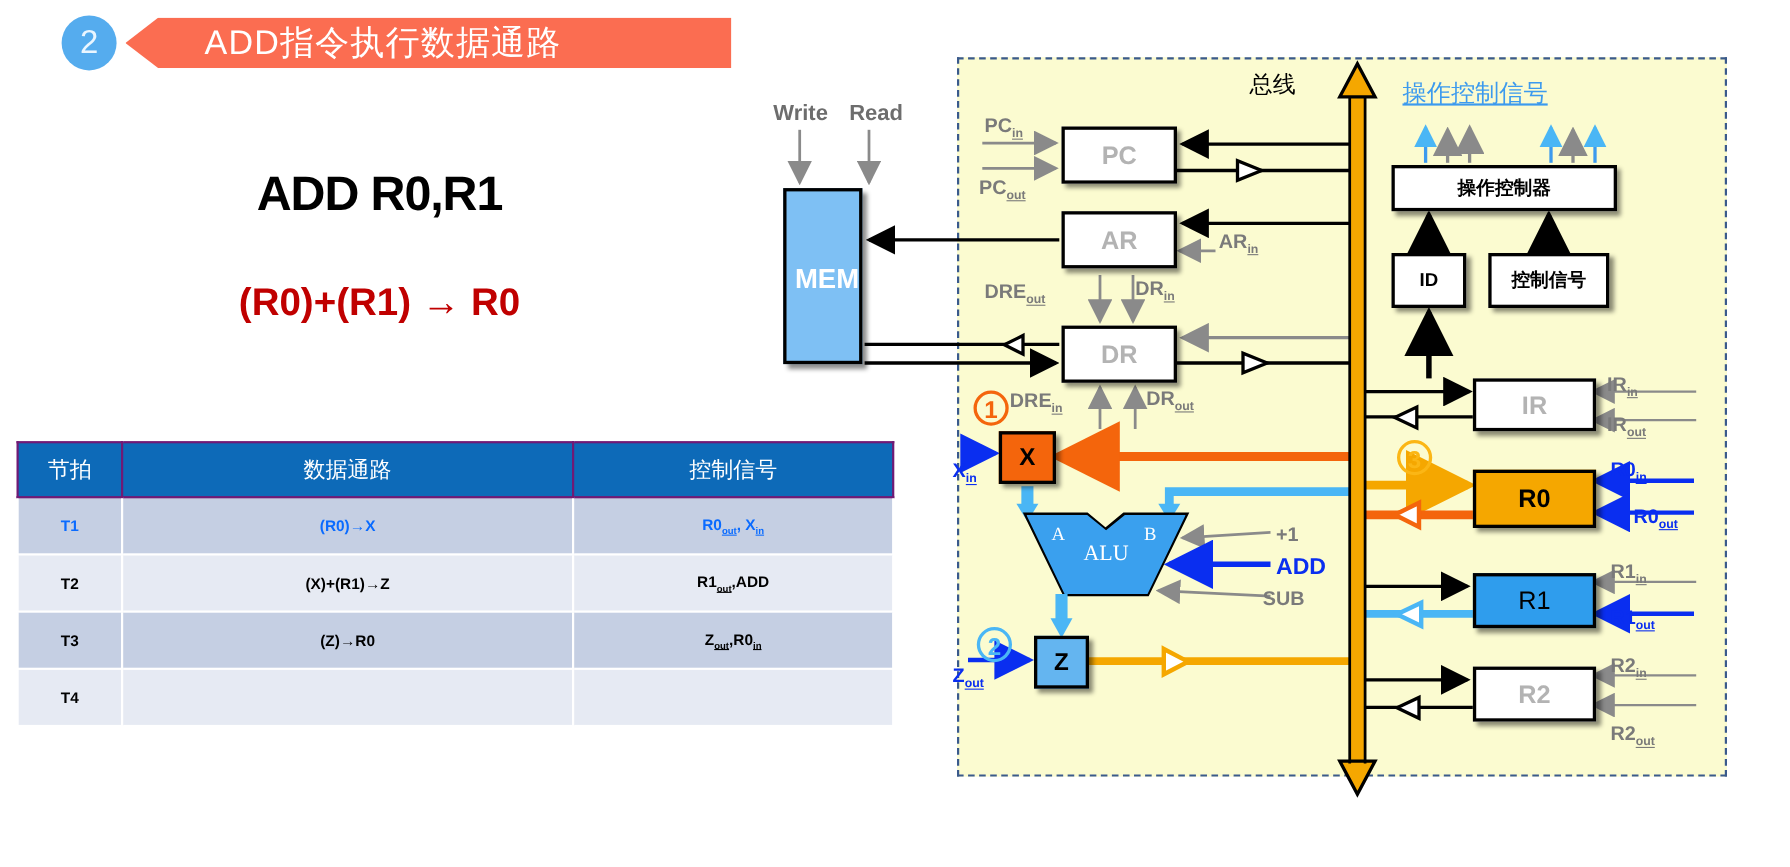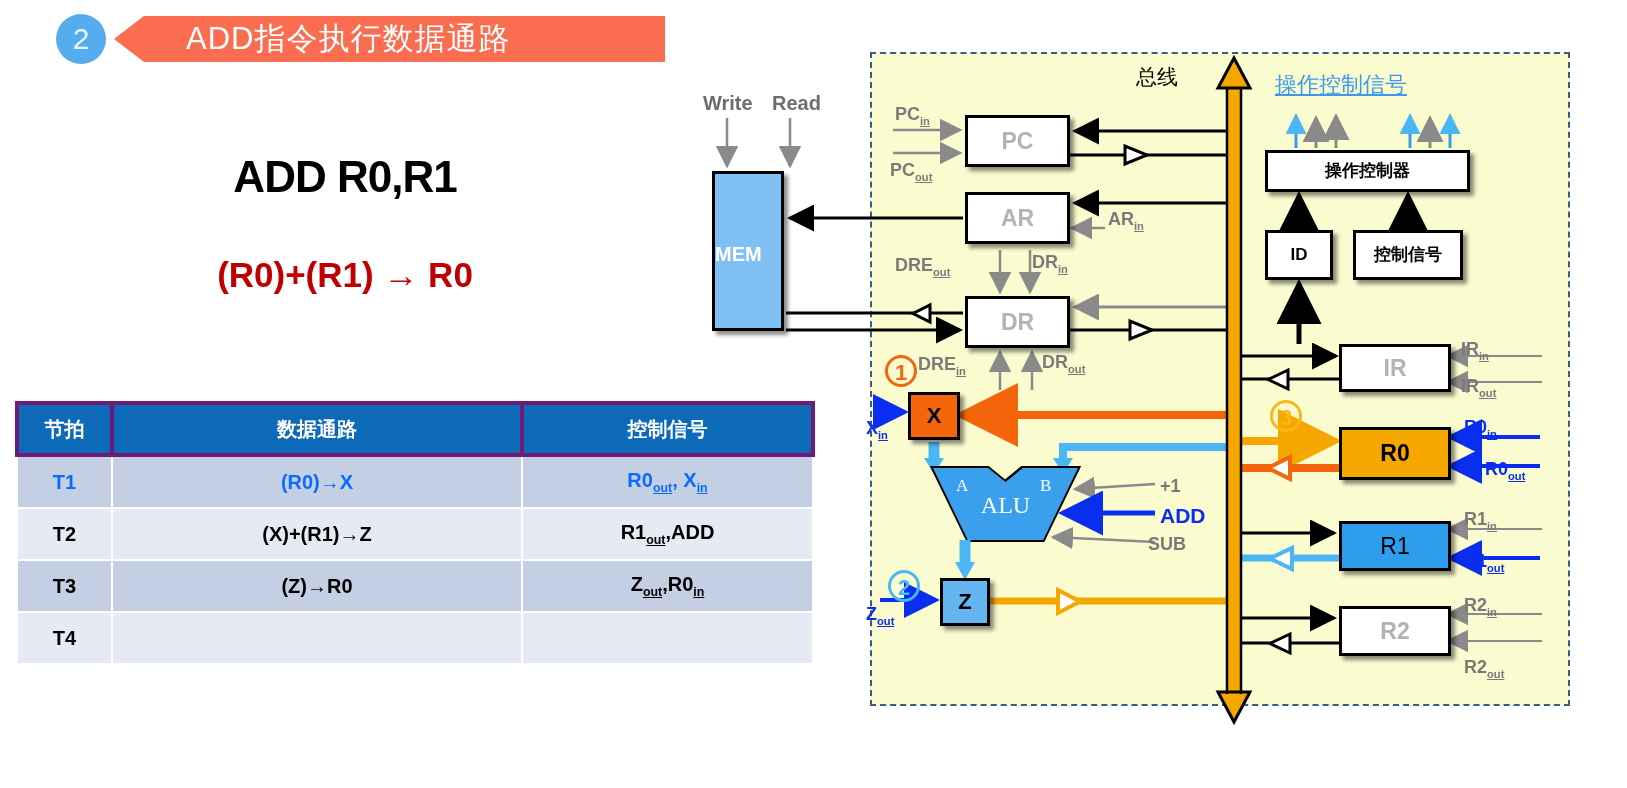--- a/index.html
+++ b/index.html
@@ -34,45 +34,45 @@
     left:0;top:255px;width:690px;text-align:center;
     font-size:35px;font-weight:bold;color:#c00000;
   }
 
   
   #timing-table{
     left:15px;top:401px;width:796px;border-collapse:collapse;
     table-layout:fixed;
   }
   #timing-table th{
-    background:#0d6ab8;color:#fff;font-size:20px;font-weight:bold;
-    height:46px;border:4px solid #701a75;
+    background:#0d6ab8;color:#fff;font-size:20px;font-weight:normal;
+    height:46px;border:2px solid #701a75;
   }
   #timing-table td{
-    font-size:20px;font-weight:bold;height:48px;text-align:center;
+    font-size:14px;font-weight:bold;height:48px;text-align:center;
     border:2px solid #fff;color:#000;margin-top:37px;
   }
   #timing-table tr.odd td{background:#c5cfe3;}
   #timing-table tr.even td{background:#e6eaf3;}
   #timing-table tr.t1 td{color:#0a6bff;}
   .col-a{width:95px;}
   .col-b{width:410px;}
   .col-c{width:291px;}
   sub{font-size:0.62em;text-decoration:underline;}
 
   
   #diagram{
     left:870px;top:52px;width:700px;height:654px;
     background:#fbfbd0;border:2px dashed #3a5a8c;box-sizing:border-box;
   }
   
   #mem-block{
     left:712px;top:171px;width:72px;height:160px;
     background:#7ec0f4;border:3px solid #000;box-sizing:border-box;
-    color:#fff;font-size:20px;font-weight:bold;text-align:left;line-height:160px;
+    color:#fff;font-size:25px;font-weight:bold;text-align:right;line-height:160px;
     box-shadow:4px 4px 4px rgba(0,0,0,.45);
   }
   #lbl-write{left:703px;top:92px;font-size:20px;font-weight:bold;color:#6d6d6d;}
   #lbl-read{left:772px;top:92px;font-size:20px;font-weight:bold;color:#6d6d6d;}
 
   
   .regbox{
     border:3px solid #000;box-sizing:border-box;background:#fff;
     text-align:center;font-weight:bold;
     box-shadow:4px 4px 4px rgba(0,0,0,.45);
@@ -92,21 +92,21 @@
   #box-timing{left:1353px;top:230px;width:110px;height:50px;font-size:17px;line-height:44px;color:#000;}
 
   
   #alu{
     left:933px;top:468px;width:145px;height:72px;
     background:#3aa0ee;
     clip-path:polygon(0 0, 38% 0, 50% 14px, 62% 0, 100% 0, 76% 100%, 24% 100%);
     filter:drop-shadow(3px 3px 2px rgba(0,0,0,.5));
   }
   #alu-text{left:933px;top:492px;width:145px;text-align:center;color:#fff;
-     font-family:"Liberation Serif","DejaVu Serif",serif;font-size:24px;}
+     font-family:"Liberation Serif","DejaVu Serif",serif;font-size:20px;}
   #alu-a{left:956px;top:476px;color:#fff;font-family:"Liberation Serif",serif;font-size:17px;}
   #alu-b{left:1040px;top:476px;color:#fff;font-family:"Liberation Serif",serif;font-size:17px;}
 
   
   .circ{
     border:3px solid;border-radius:50%;width:32px;height:32px;
     text-align:center;line-height:30px;font-size:22px;font-weight:bold;
     box-sizing:border-box;background:transparent;
   }
   #circ1{left:885px;top:355px;color:#f4650c;border-color:#f4650c;}

